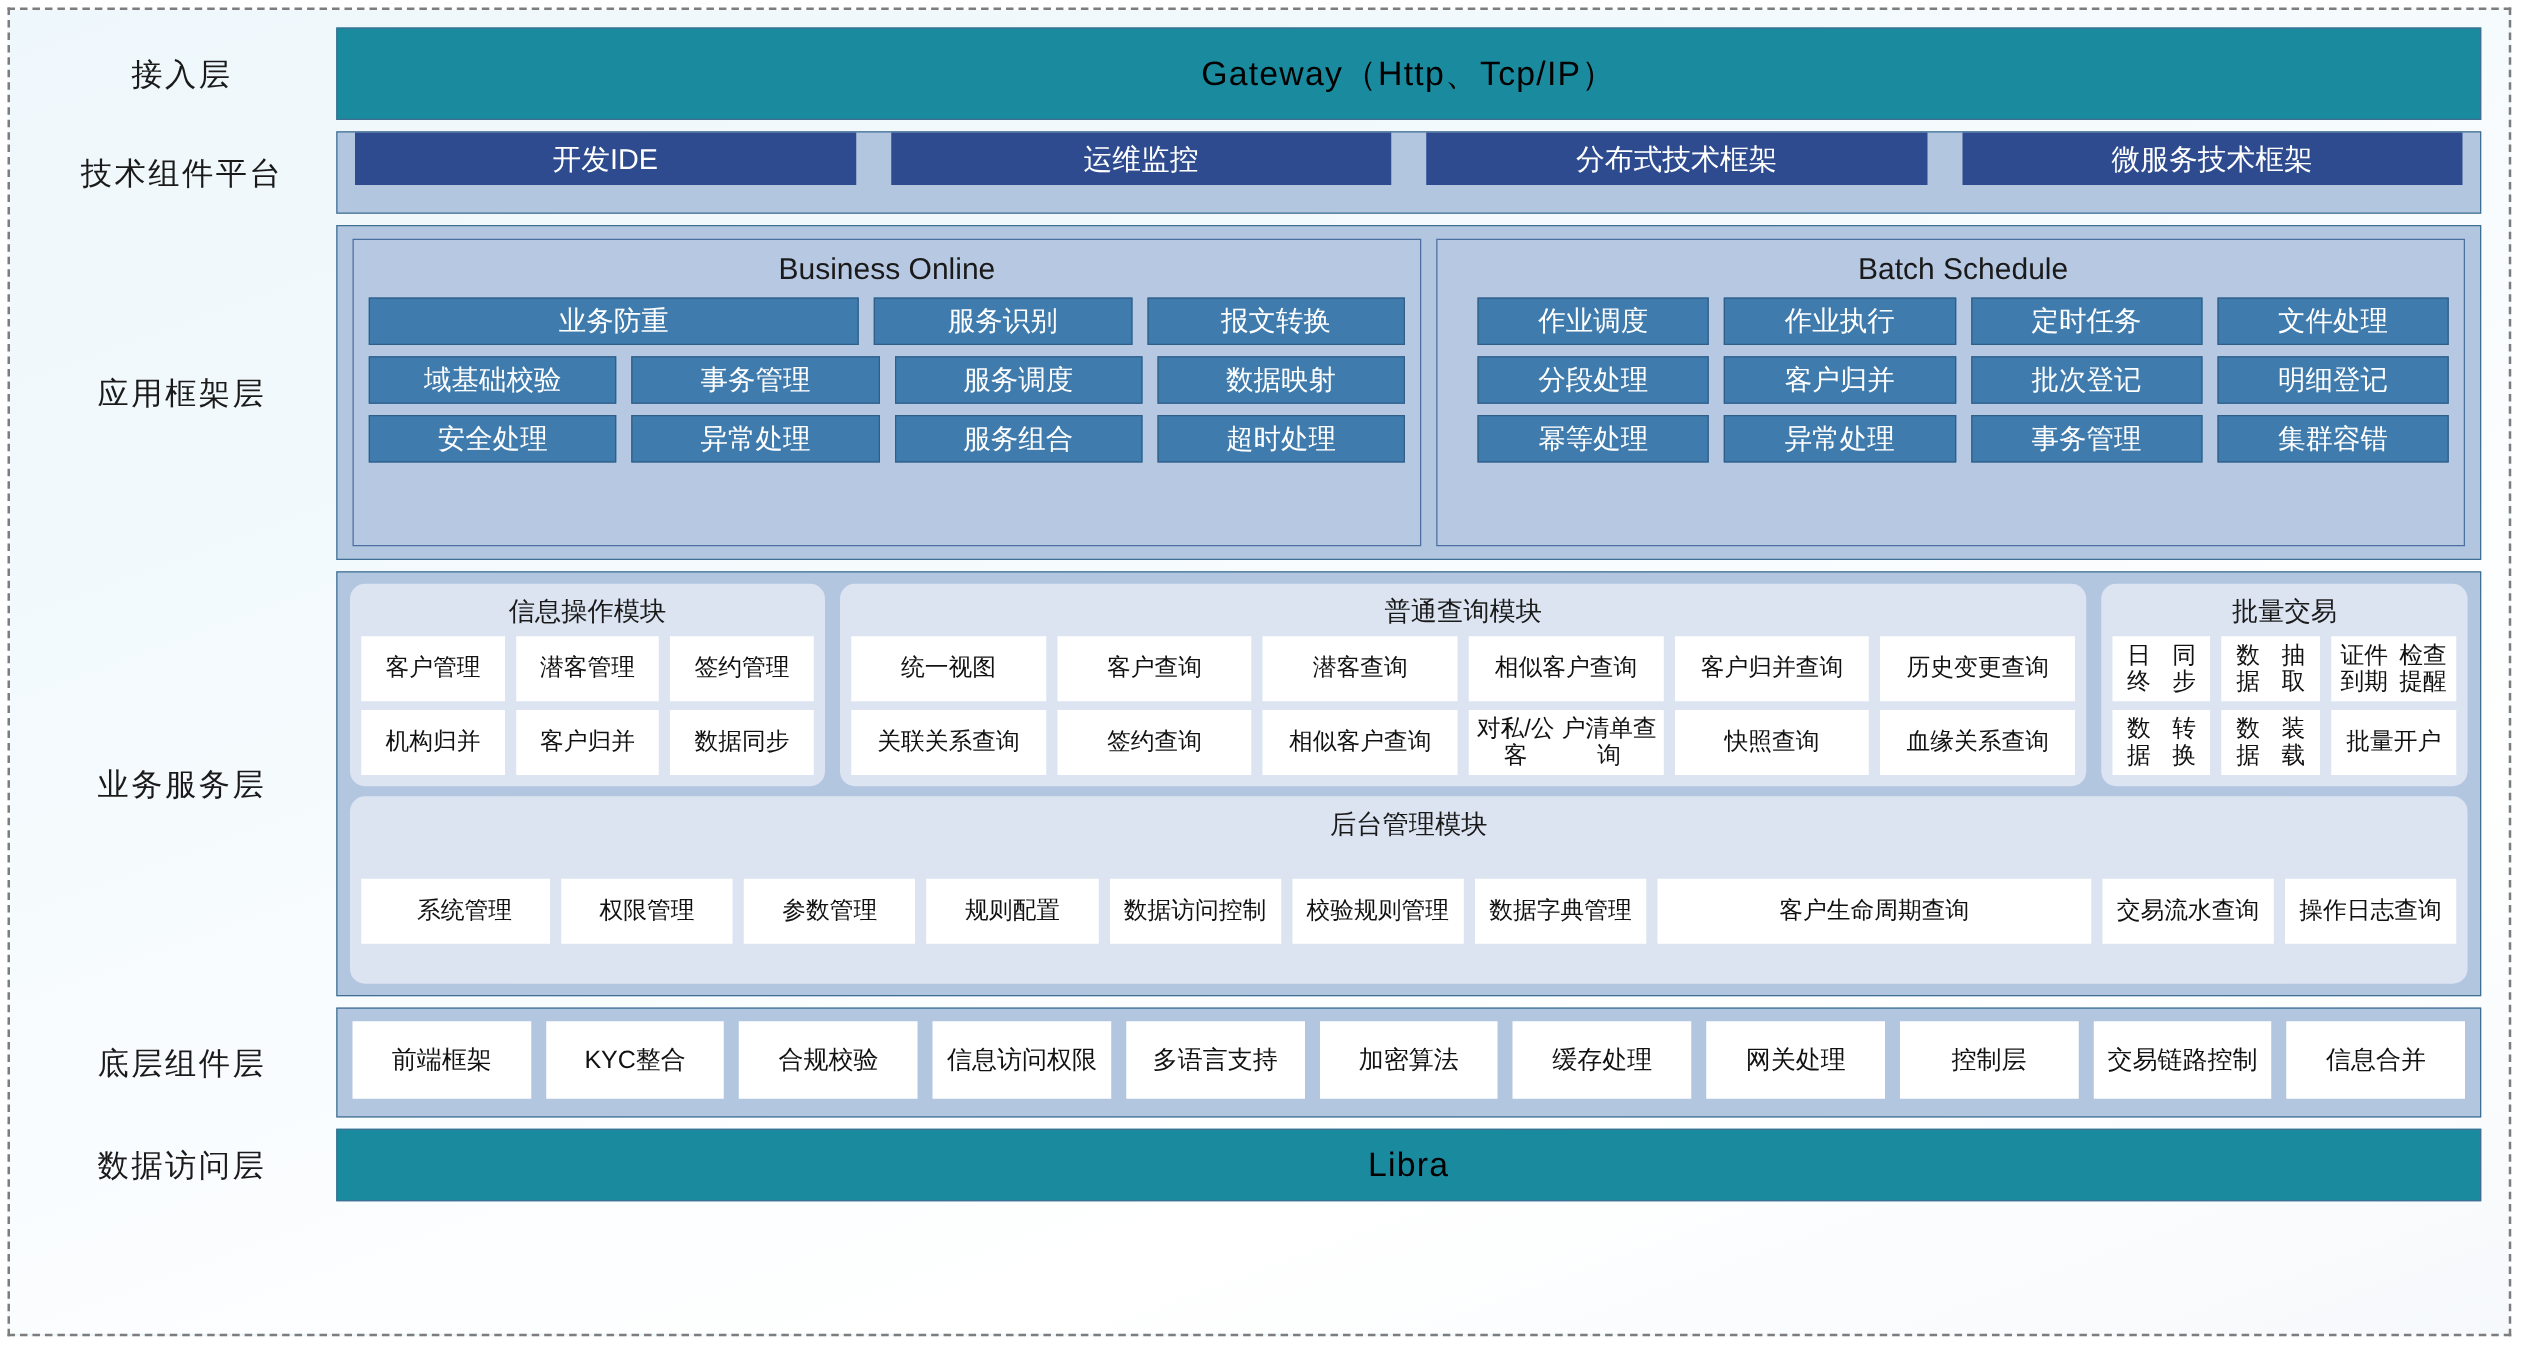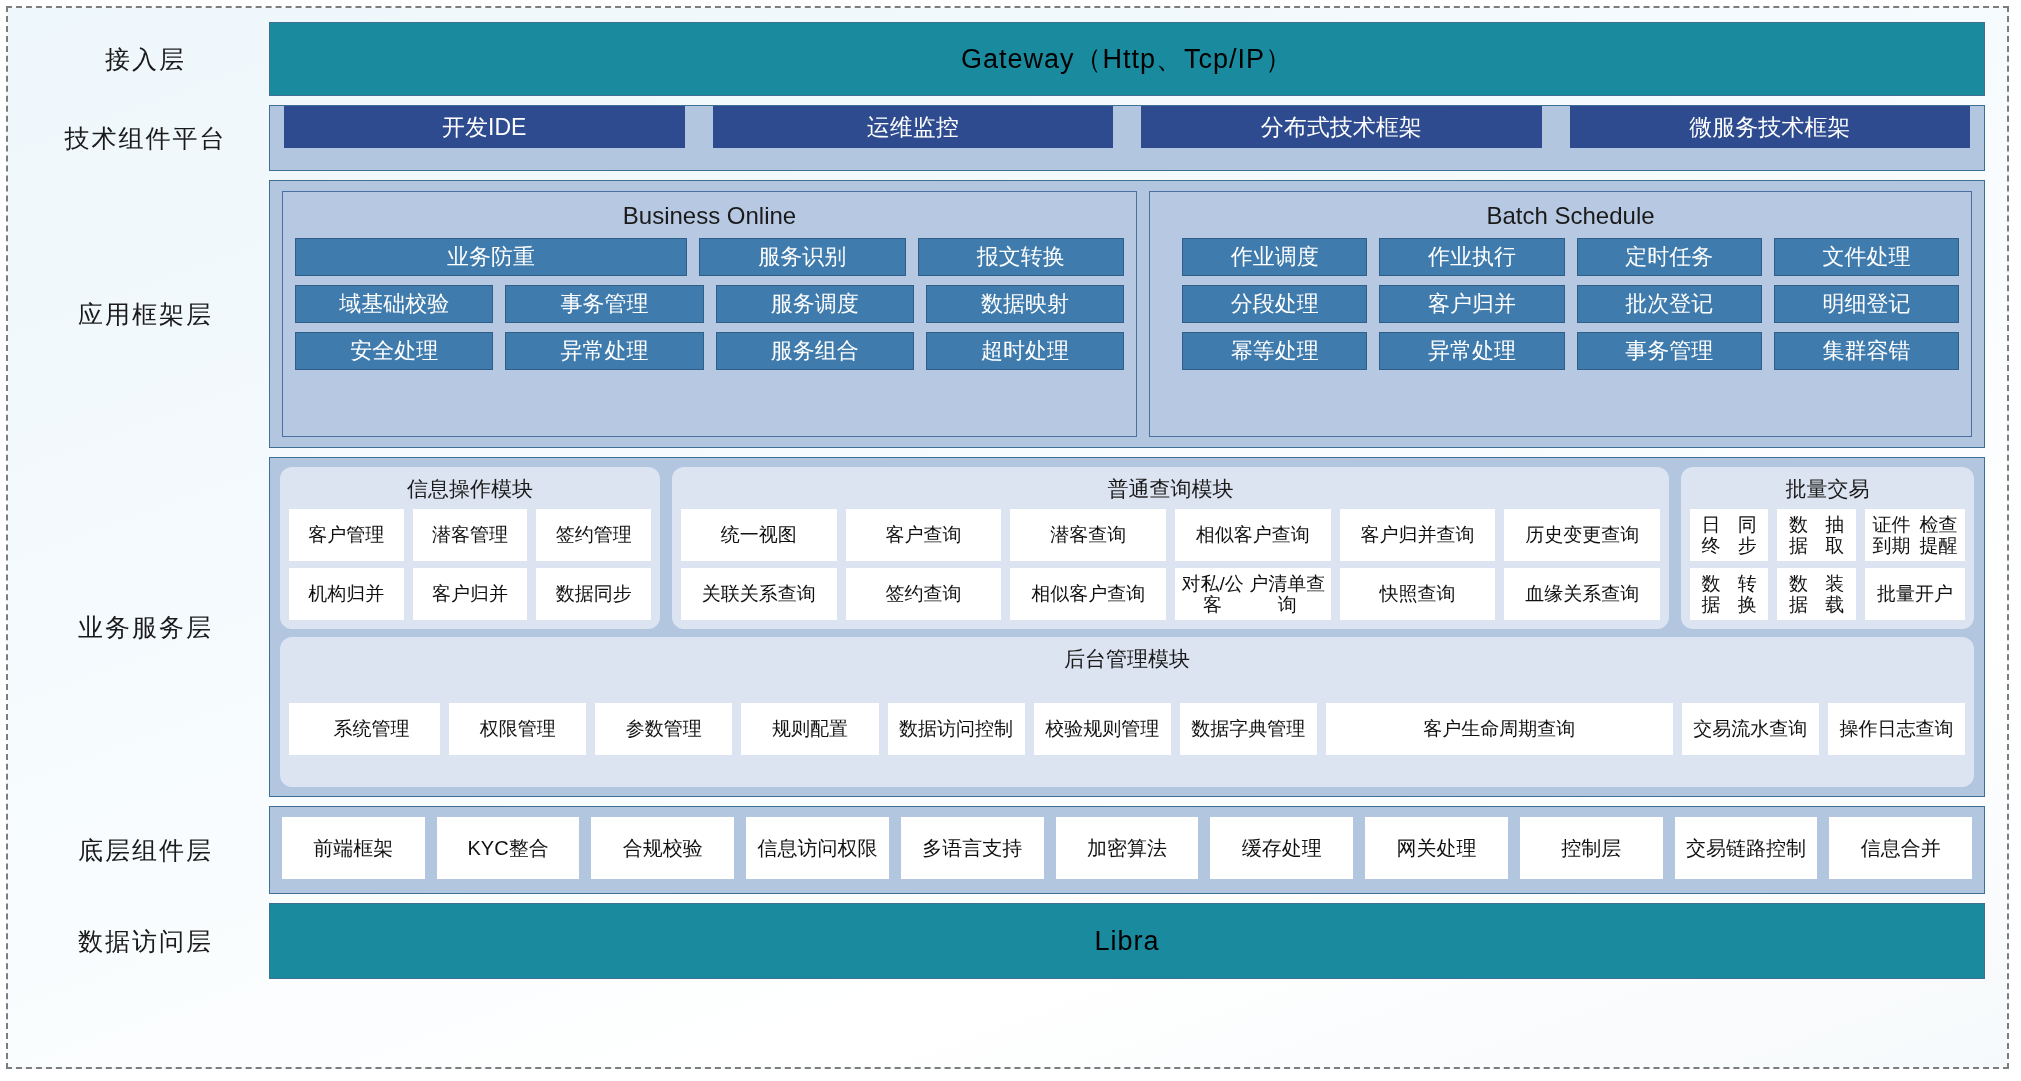--- a/index.html
+++ b/index.html
@@ -449,21 +449,21 @@
                 </div>
               <div class="comp-cell">
                   <span>信息</span>
                   <span>合并</span>
                 </div>
             </div>
           </div>
         </div>
       </div>
 
-      <div class="layer-row" style="height:76px;">
+      <div class="layer-row" style="height:58px;">
         <div class="layer-label">数据访问层</div>
         <div class="layer-body">
           <div class="teal-bar">Libra</div>
         </div>
       </div>
 
     </div>
   </div>
 </div>
 

